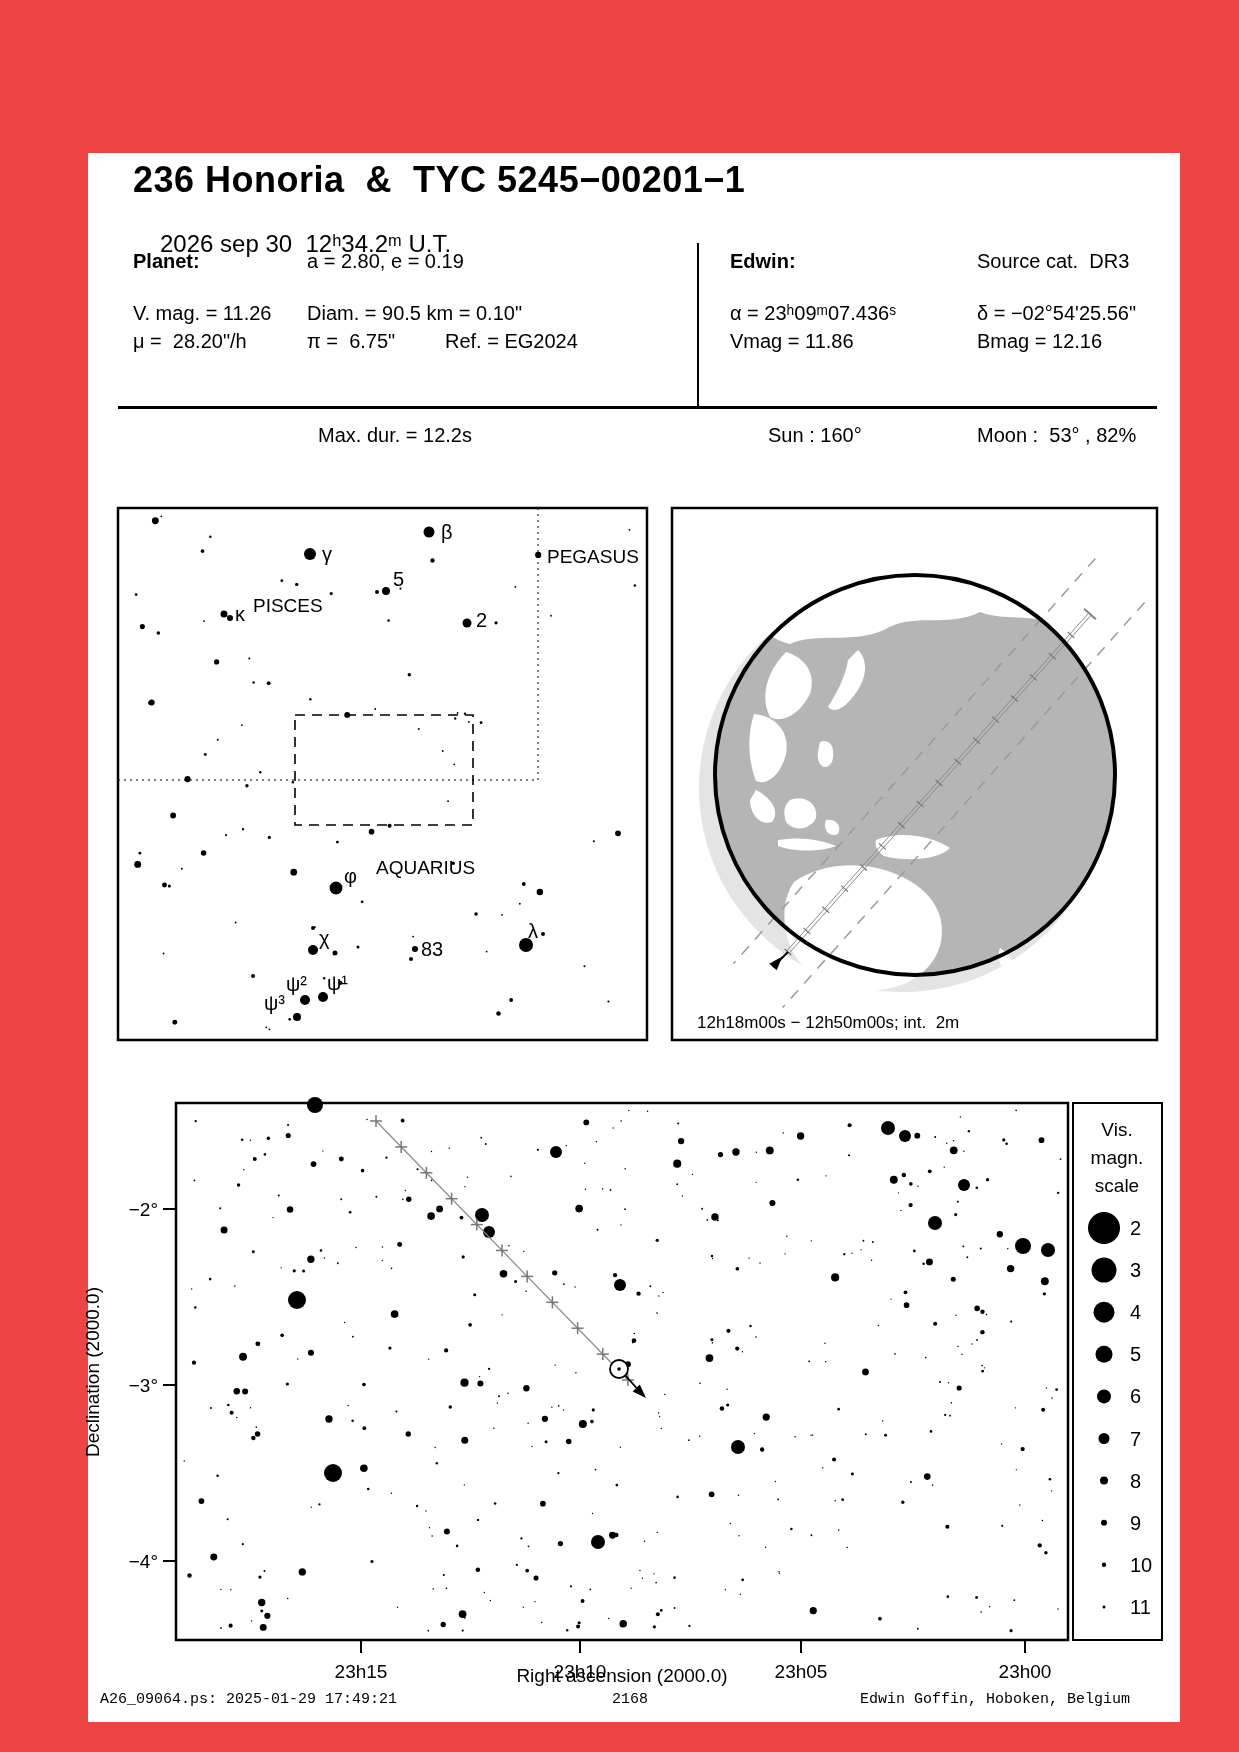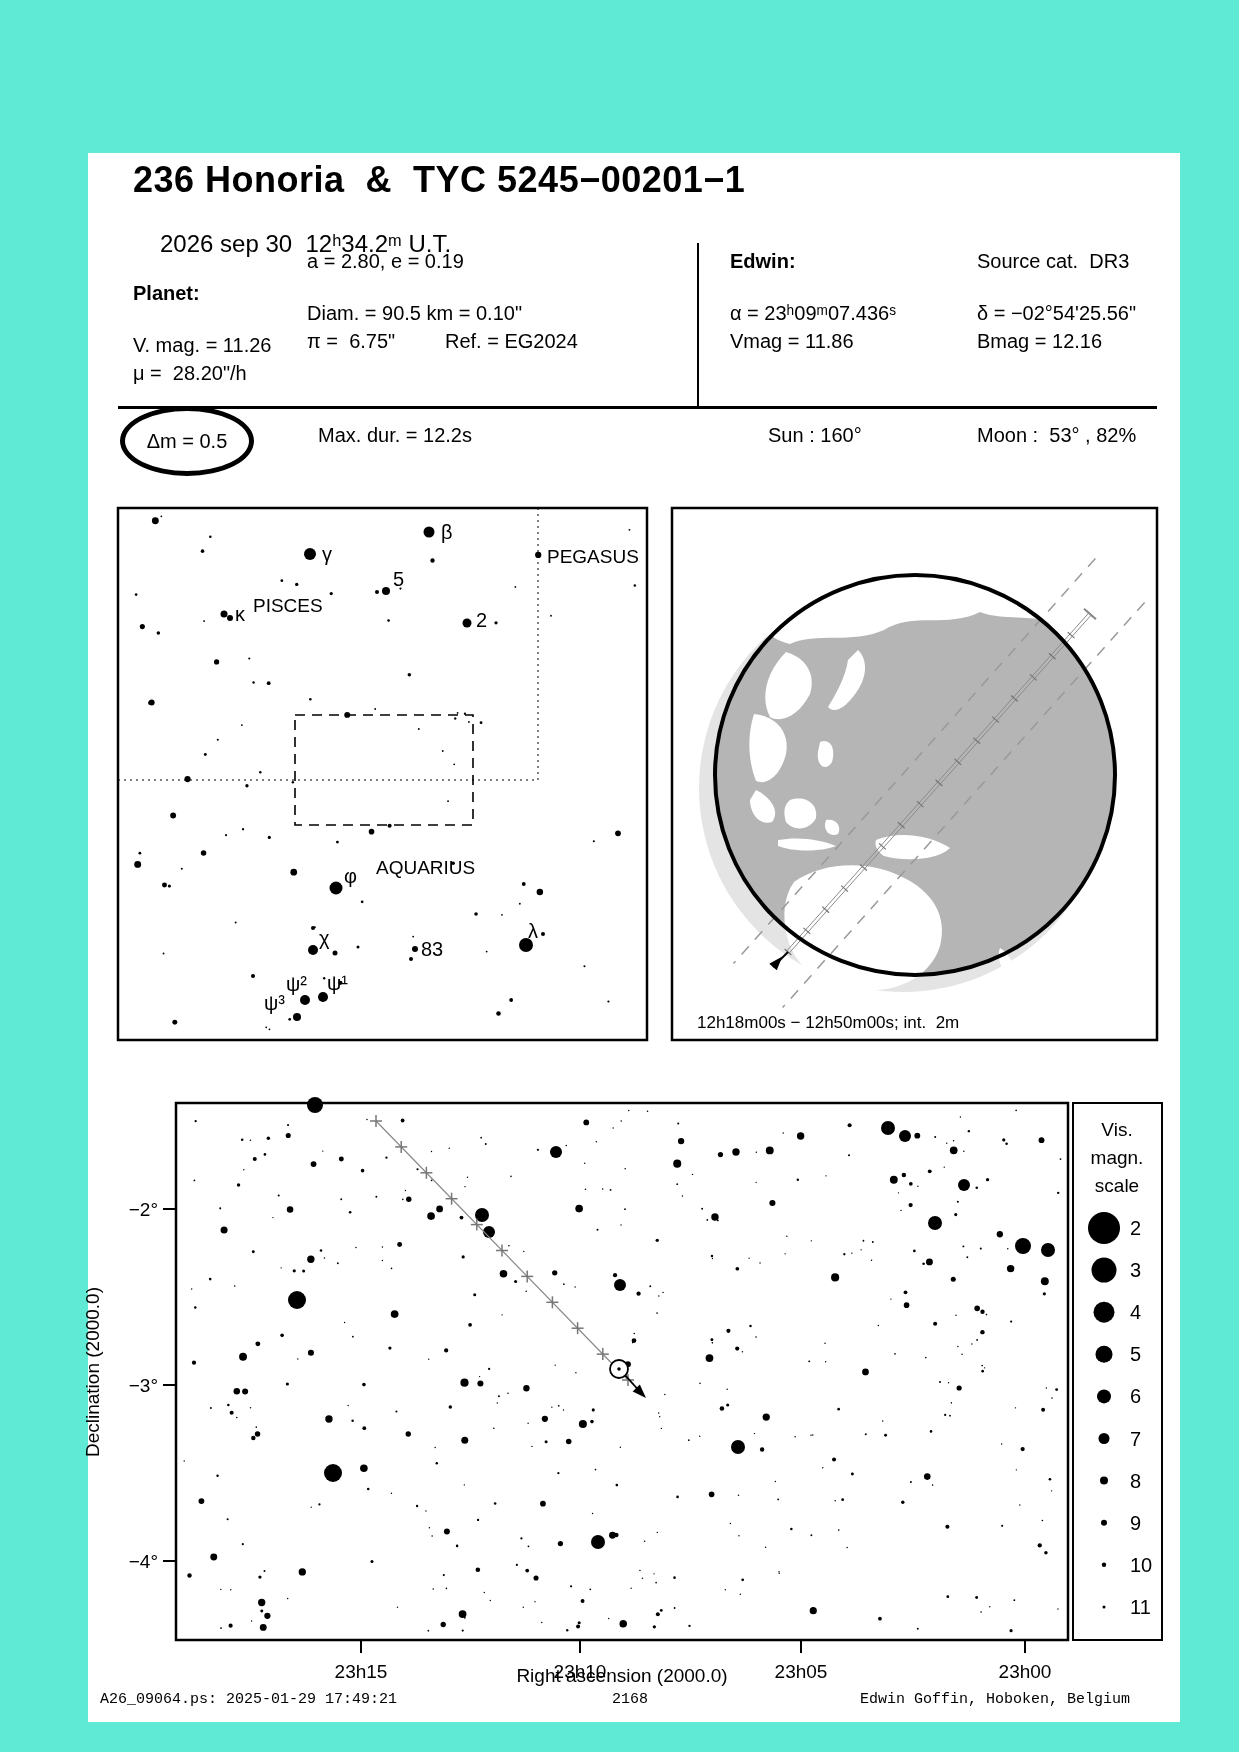--- a/index.html
+++ b/index.html
@@ -1,23 +1,23 @@
 <!DOCTYPE html>
 <html><head>
 <meta charset="utf-8">
 <style>
   html,body{margin:0;padding:0;background:#000;}
-  #canvas{position:relative;width:1239px;height:1752px;background:#5eead4;overflow:hidden;
+  #canvas{position:relative;width:1239px;height:1752px;background:#ef4444;overflow:hidden;
           font-family:"Liberation Sans","DejaVu Sans",sans-serif;color:#000;}
   #paper{position:absolute;left:88px;top:153px;width:1092px;height:1569px;background:#fff;}
   .t{position:absolute;white-space:pre;color:#000;font-size:20px;line-height:1.1;}
   .title{left:133px;top:160px;font-size:36px;font-weight:bold;letter-spacing:.5px;}
   .subtitle{left:160px;top:210px;font-size:24px;margin-top:21px;}
   .r1{top:250px;} .r2{top:302px;} .r3{top:330px;} .r4{top:424px;}
-  .c1{left:133px;margin-top:32px;} .c1b{left:307px;} .c1c{left:445px;}
+  .c1{left:133px;} .c1b{left:307px;} .c1c{left:445px;}
   .c2{left:730px;} .c2b{left:977px;} .sun{left:740px;margin-left:28px;}
   .bold{font-weight:bold;}
   #hline{position:absolute;left:118px;top:406px;width:1039px;height:3px;background:#000;}
   #vline{position:absolute;left:697px;top:243px;width:2px;height:163px;background:#000;}
   #dm-ellipse{position:absolute;left:120px;top:406px;width:124px;height:60px;border:5px solid #000;
      border-radius:50%;display:flex;align-items:center;justify-content:center;background:transparent;}
   #dm-ellipse span{font-size:20px;white-space:pre;}
   svg{position:absolute;left:0;top:0;}
   svg text{font-family:"Liberation Sans","DejaVu Sans",sans-serif;fill:#000;}
   .footer{font-family:"Liberation Mono","DejaVu Sans Mono",monospace;font-size:15px;top:1692px;}
@@ -44,23 +44,20 @@
   <div class="t r1 c2 bold">Edwin:</div>
   <div class="t r1 c2b">Source cat.  DR3</div>
   <div class="t r2 c2">α = 23ʰ09ᵐ07.436ˢ</div>
   <div class="t r2 c2b">δ = −02°54'25.56"</div>
   <div class="t r3 c2">Vmag = 11.86</div>
   <div class="t r3 c2b">Bmag = 12.16</div>
 
   <div id="vline"></div>
   <div id="hline"></div>
 
-  <div id="dm-ellipse">
-    <span>Δm = 0.5</span>
-  </div>
   <div class="t r4" style="left:318px">Max. dur. = 12.2s</div>
   <div class="t r4 sun">Sun : 160°</div>
   <div class="t r4 c2b">Moon :  53° , 82%</div>
 
   <svg id="charts" width="1239" height="1752" viewBox="0 0 1239 1752">
 
     <text x="697" y="1028" font-size="17" style="white-space:pre">12h18m00s − 12h50m00s; int.  2m</text>
     <text x="622" y="1682" font-size="19" text-anchor="middle">Right ascension (2000.0)</text>
     <text x="99" y="1372" font-size="19" text-anchor="middle" transform="rotate(-90 99 1372)">Declination (2000.0)</text>
   <rect x="118" y="508" width="529" height="532" fill="none" stroke="#000" stroke-width="2.5"></rect>

